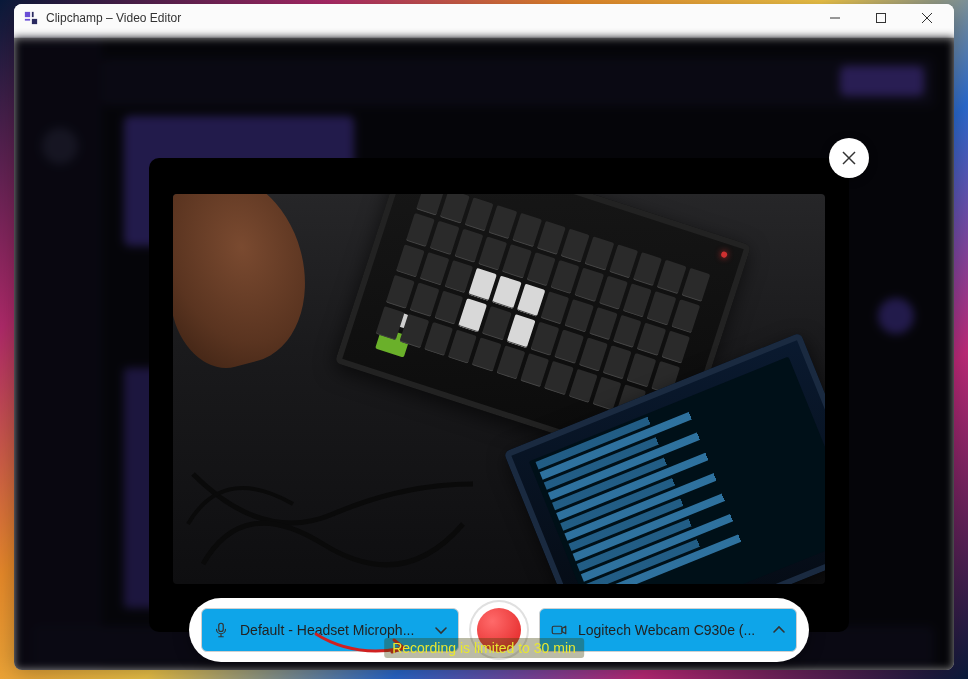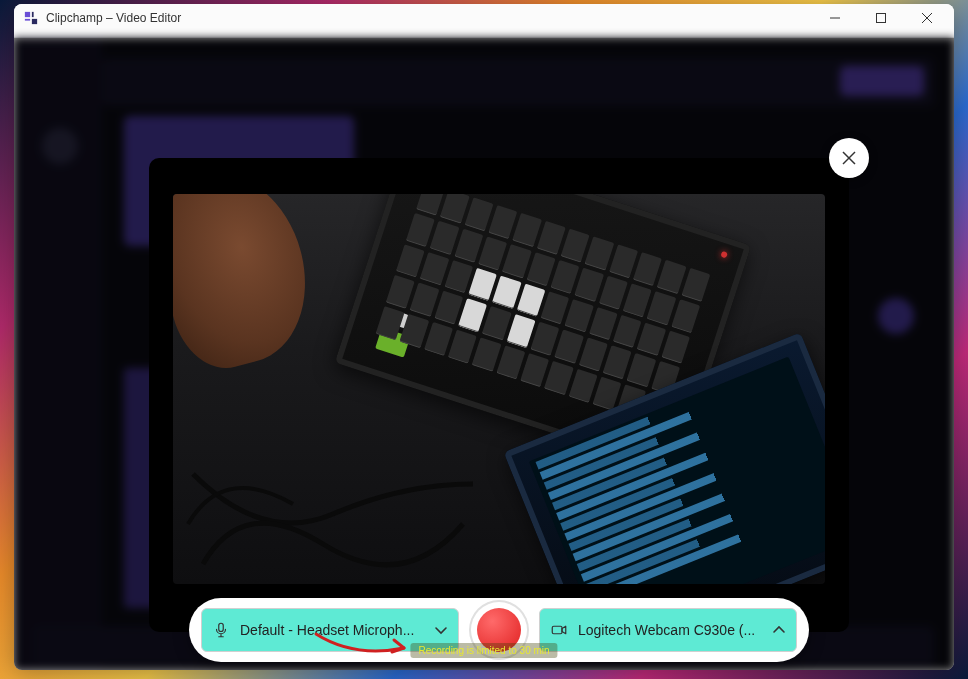--- a/index.html
+++ b/index.html
@@ -95,39 +95,39 @@
   }
   .cables svg { width:100%; height:100%; }
   .ctrlbar {
     position:absolute; left:40px; right:40px; bottom:-30px; height:64px;
     background:#fff; border-radius:32px; display:flex; align-items:center;
     padding:0 12px; gap:12px; box-shadow:0 4px 16px rgba(0,0,0,.35);
   }
   .selectbox {
     flex:1; height:44px; border:1px solid #d0d0d0; border-radius:6px;
     display:flex; align-items:center; padding:0 10px; gap:10px;
-    background:#5eead4; cursor:pointer; font-size:14px; color:#222;
+    background:#0ea5e9; cursor:pointer; font-size:14px; color:#222;
     min-width:0;
   }
   .selectbox .label { flex:1; white-space:nowrap; overflow:hidden; text-overflow:ellipsis; }
   .selectbox .chev { flex-shrink:0; }
   .selectbox svg.dev { width:18px; height:18px; flex-shrink:0; }
   .selectbox svg.chev { width:14px; height:14px; }
   .recbtn {
     width:56px; height:56px; border-radius:50%; background:#fff;
     display:flex; align-items:center; justify-content:center; flex-shrink:0;
     box-shadow:0 0 0 2px #e0e0e0; cursor:pointer;
   }
   .recbtn .inner {
     width:44px; height:44px; border-radius:50%;
     background:radial-gradient(circle at 35% 30%,#ff6a6a,#e02020);
   }
   .limit-text {
     position:absolute; left:50%; transform:translateX(-50%);
-    bottom:12px; font-size:10px; color:#e8e830;
+    bottom:12px; font-size:14px; color:#e8e830;
     background:rgba(60,60,0,.35); padding:2px 8px; border-radius:3px;
   }
   .arrow {
     position:absolute; left:300px; bottom:12px; width:100px; height:34px;
     pointer-events:none;
   }
   .arrow svg { width:100%; height:100%; }
 </style>
 </head>
 <body>

